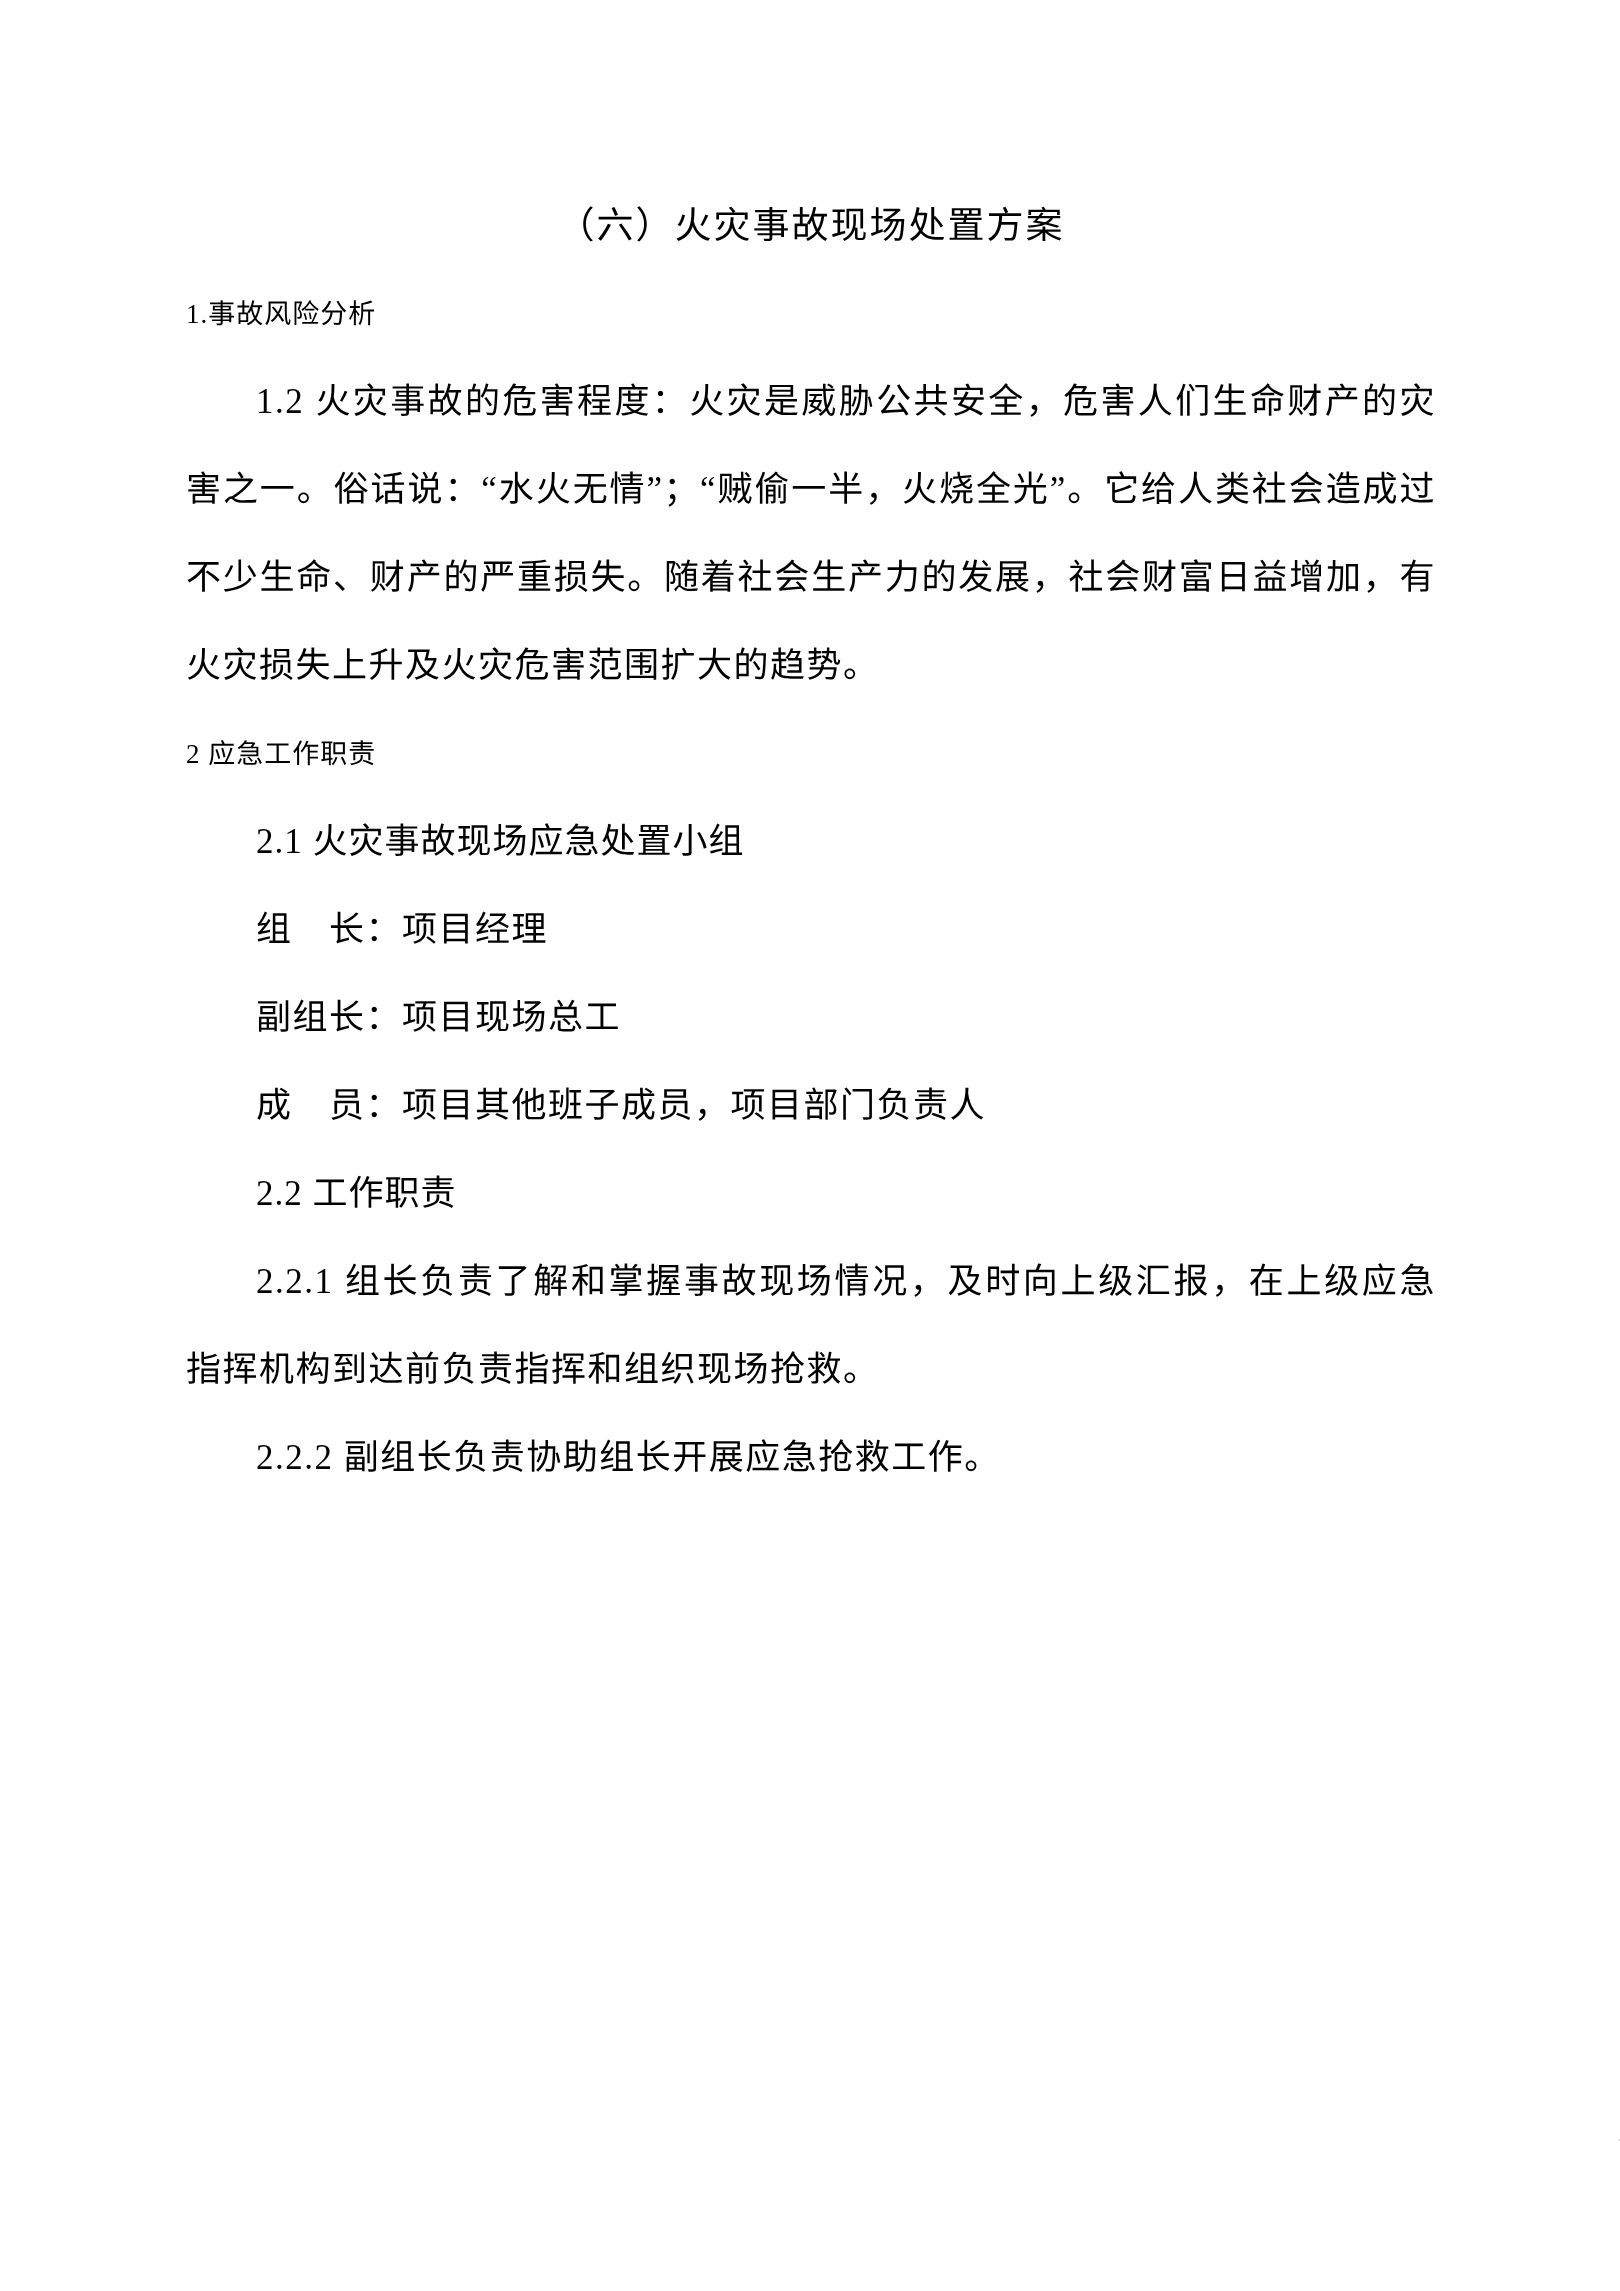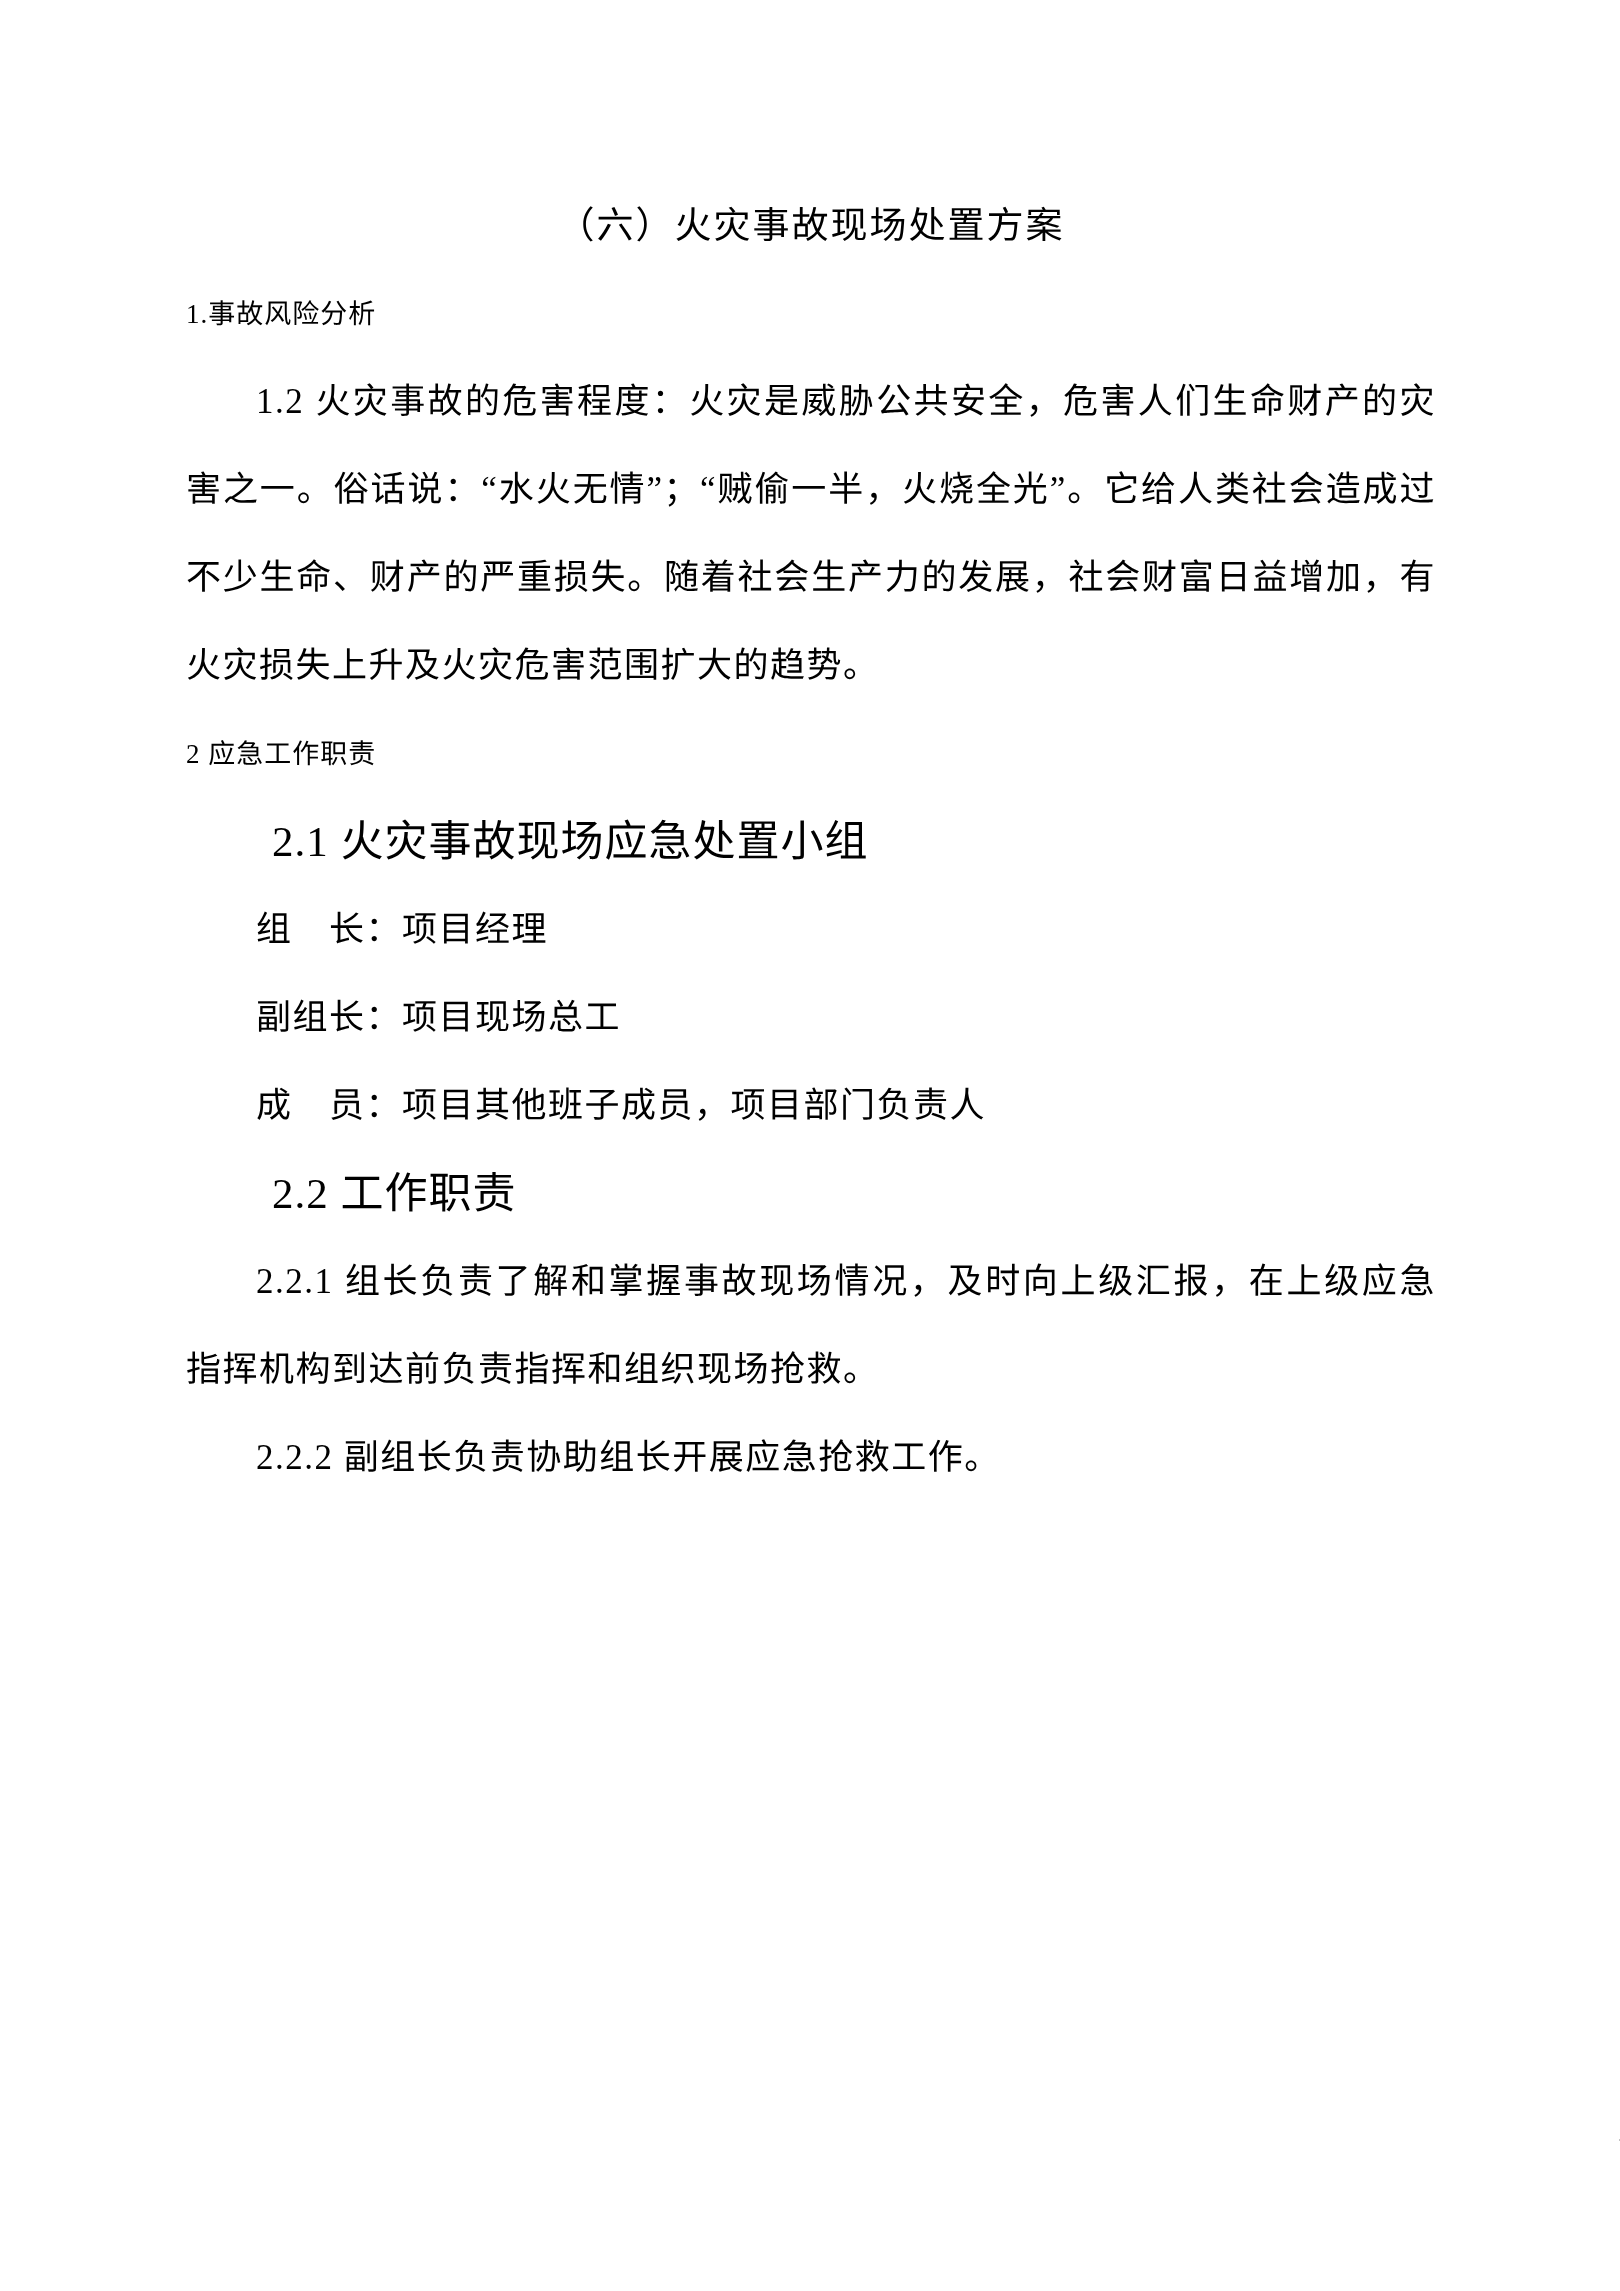--- a/index.html
+++ b/index.html
@@ -36,21 +36,21 @@
     font-size: 37px;
     letter-spacing: 2px;
   }
   .h-major {
     font-weight: 700;
     font-size: 27px;
     letter-spacing: 1px;
   }
   .h-minor {
     font-weight: 700;
-    font-size: 43px;
+    font-size: 35px;
     text-indent: 2em;
     letter-spacing: 1px;
   }
   .para {
     text-align: justify;
     text-indent: 2em;
     letter-spacing: 1.5px;
   }
   .line {
     text-indent: 2em;

